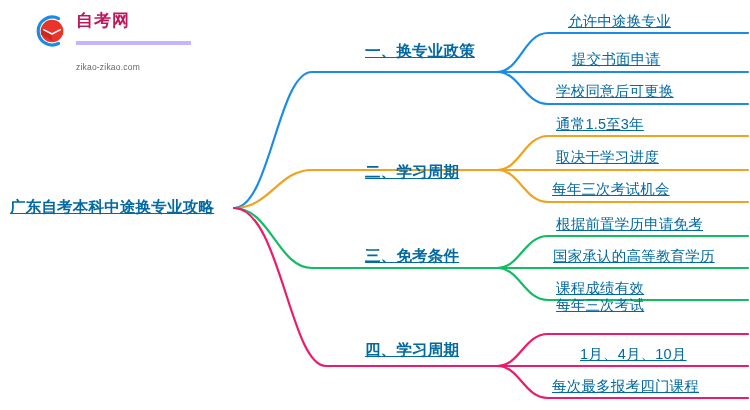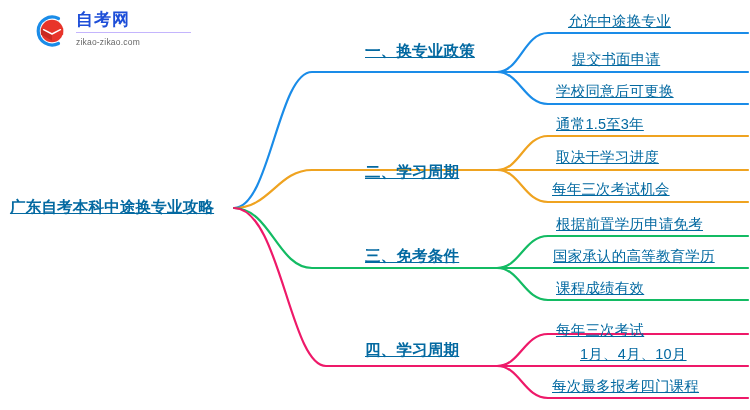--- a/index.html
+++ b/index.html
@@ -32,34 +32,33 @@
   }
   #logo-text-wrap {
     position: absolute;
     left: 48px;
     top: 2px;
     width: 115px;
   }
   #logo-title {
     font-size: 17px;
     font-weight: bold;
-    color: #1d4ed8;
+    color: #be185d;
     letter-spacing: 1px;
     line-height: 20px;
     white-space: nowrap;
-    font-family: Liberation Mono, monospace;
   }
   #logo-sub {
-    margin-top: 1px;
+    margin-top: 10px;
     font-size: 8.5px;
     color: #666666;
     letter-spacing: 0.2px;
     white-space: nowrap;
-    border-top: 1px solid #c4b5fd;
-    padding-top: 4px;
+    border-top: 4px solid #c4b5fd;
+    padding-top: 17px;
   }
 
   
   #mindmap-svg {
     position: absolute;
     left: 0;
     top: 0;
     width: 750px;
     height: 410px;
   }
@@ -161,16 +160,16 @@
   <div class="node-label leaf-label" style="left:556px; top:115px;">通常1.5至3年</div>
   <div class="node-label leaf-label" style="left:556px; top:148px;">取决于学习进度</div>
   <div class="node-label leaf-label" style="left:552px; top:180px;">每年三次考试机会</div>
 
   <div class="node-label branch-label" style="left:365px; top:246px;">三、免考条件</div>
   <div class="node-label leaf-label" style="left:556px; top:215px;">根据前置学历申请免考</div>
   <div class="node-label leaf-label" style="left:553px; top:247px;">国家承认的高等教育学历</div>
   <div class="node-label leaf-label" style="left:556px; top:279px;">课程成绩有效</div>
 
   <div class="node-label branch-label" style="left:365px; top:340px;">四、学习周期</div>
-  <div class="node-label leaf-label" style="left:556px; top:321px;">每年三次考试</div>
+  <div class="node-label leaf-label" style="left:556px; top:296px;">每年三次考试</div>
   <div class="node-label leaf-label" style="left:556px; top:345px;margin-left:24px;">1月、4月、10月</div>
   <div class="node-label leaf-label" style="left:552px; top:377px;">每次最多报考四门课程</div>
 </div>
 
 </body></html>

